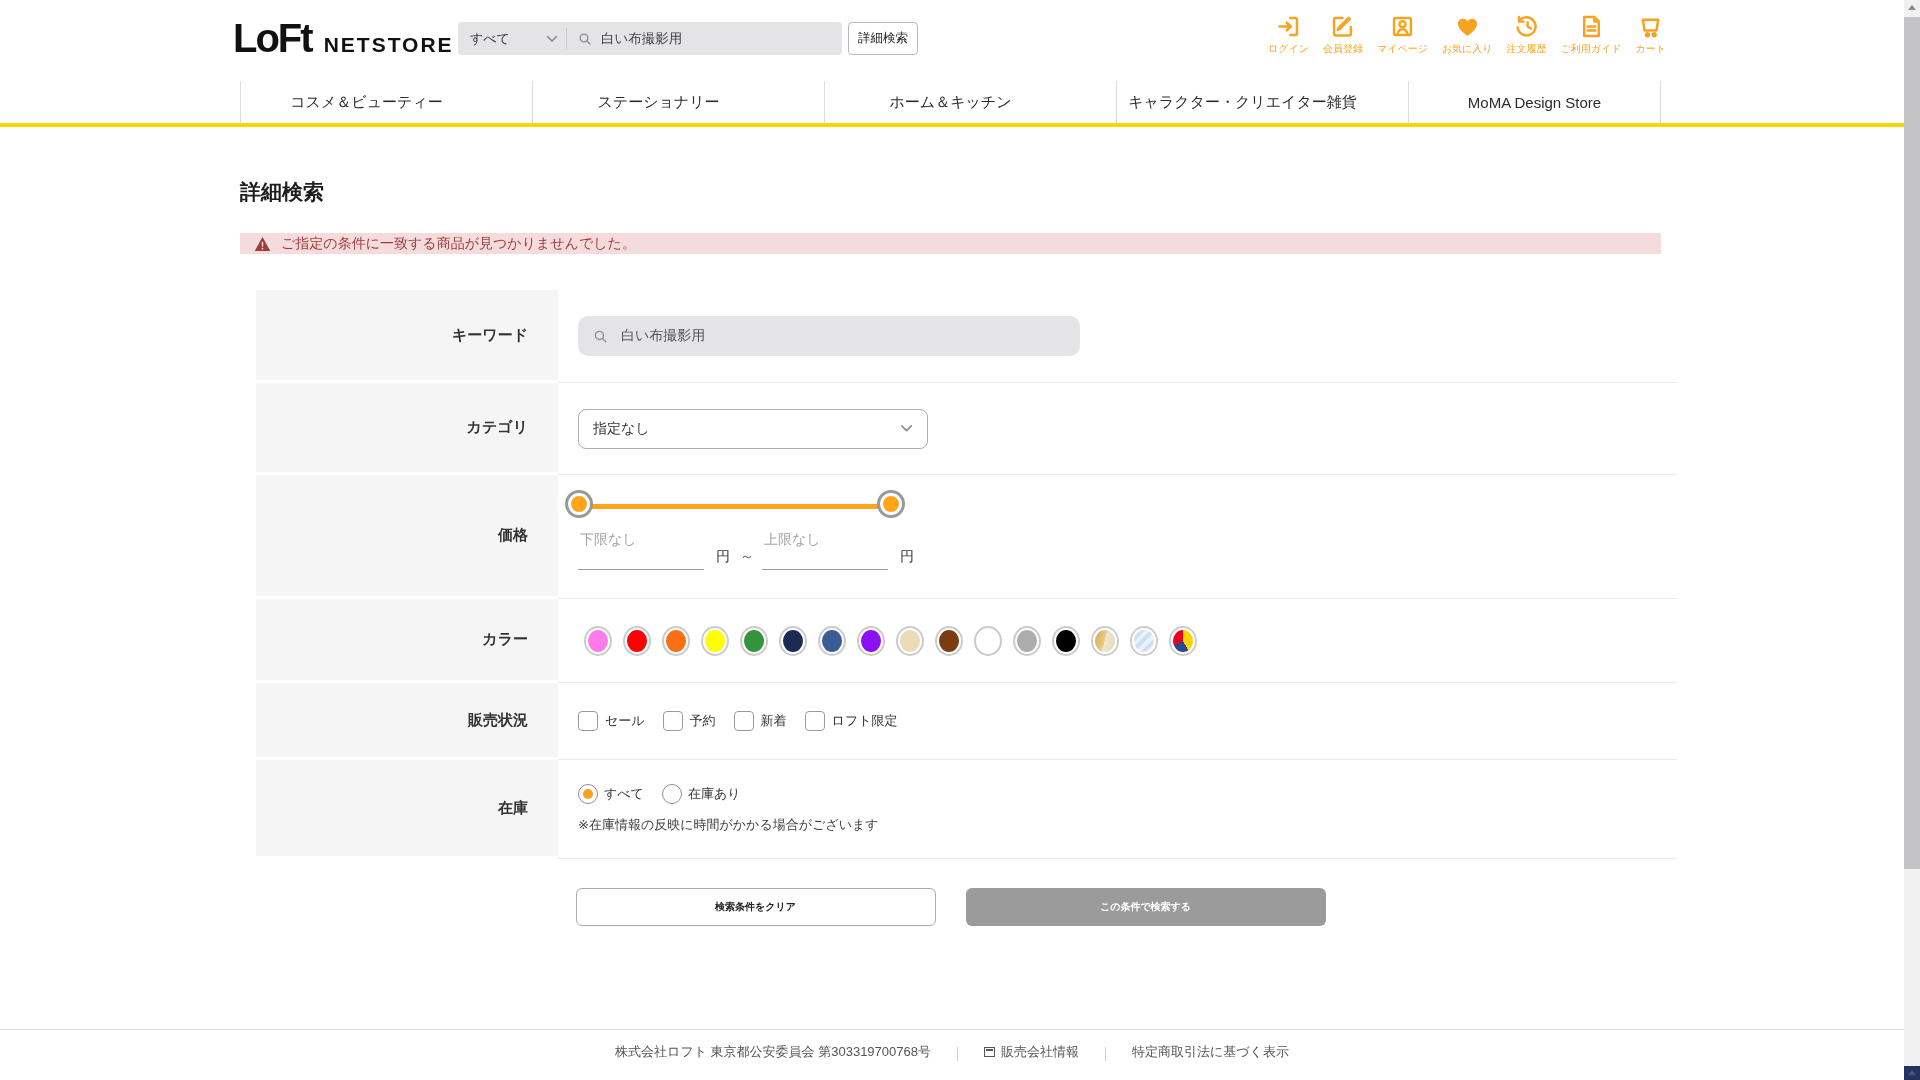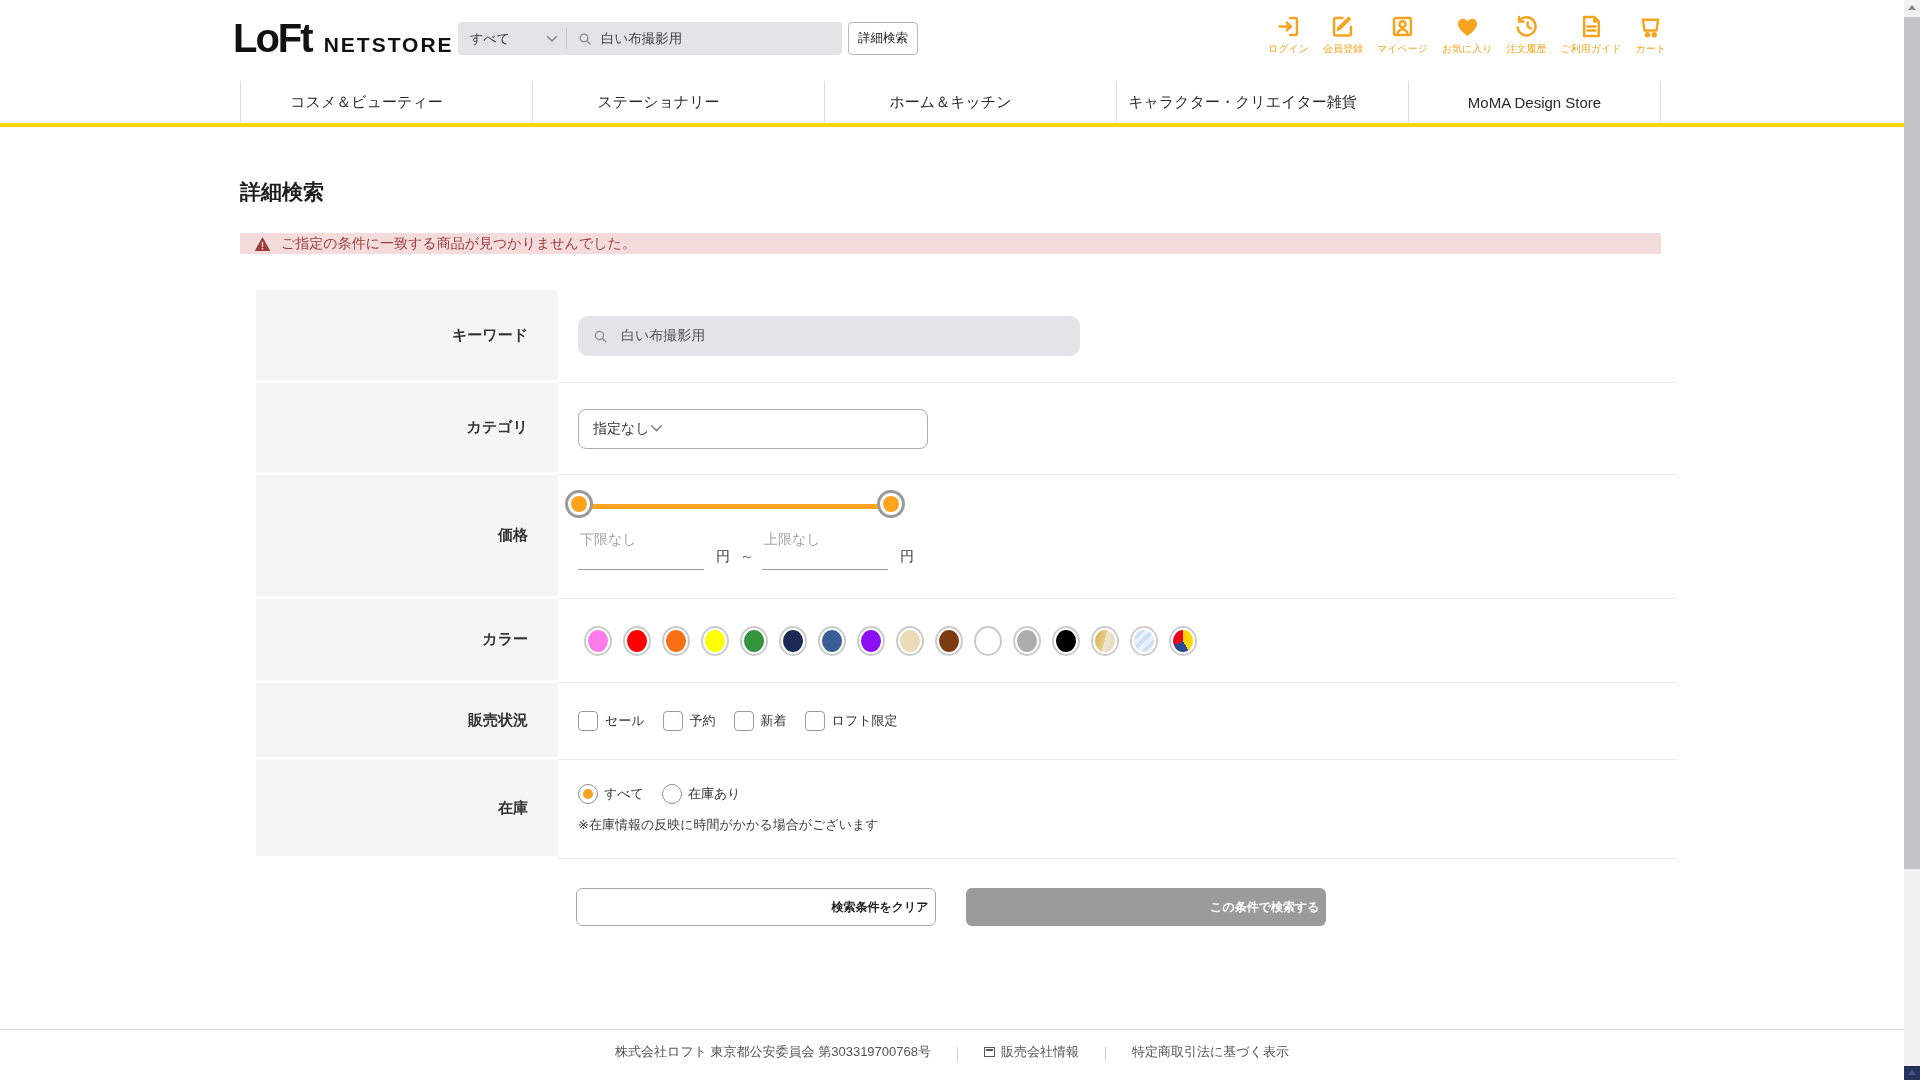--- a/index.html
+++ b/index.html
@@ -49,21 +49,21 @@
     padding-right:30px;box-sizing:border-box;font-size:15px;font-weight:bold;color:#333;}
   .row-content{flex:1;border-bottom:1px solid #EAEAEA;padding-left:20px;box-sizing:border-box;
     display:flex;align-items:center;position:relative;}
 
   .keyword-box{width:502px;height:40px;background:#E4E4E7;border-radius:10px;display:flex;align-items:center;
     padding:0 14px;box-sizing:border-box;cursor:text;}
   .keyword-box input{flex:1;margin-left:10px;border:none;background:transparent;outline:none;
     font-size:14px;color:#555;font-family:inherit;}
 
   .select-box{width:350px;height:40px;background:#fff;border:1px solid #ADADAD;border-radius:8px;
-    display:flex;align-items:center;justify-content:flex-start;padding:0 14px;box-sizing:border-box;
+    display:flex;align-items:center;justify-content:space-between;padding:0 14px;box-sizing:border-box;
     font-size:14px;color:#333;cursor:pointer;}
 
   .price-wrap{display:flex;flex-direction:column;justify-content:center;}
   .slider-track{position:relative;width:310px;height:5px;background:#FFA41C;border-radius:3px;margin-left:2px;}
   .slider-handle{position:absolute;top:-11px;width:16px;height:16px;border-radius:50%;background:#FFA41C;
     border:3px solid #fff;box-shadow:0 0 0 3px #9A9A9A;cursor:grab;}
   .slider-handle.min{left:-12px;}
   .slider-handle.max{right:-12px;}
   .price-inputs{display:flex;align-items:flex-end;margin-top:22px;font-size:14px;color:#333;}
   .price-inputs input{width:122px;border:none;border-bottom:1px solid #9A9A9A;outline:none;background:transparent;
@@ -87,21 +87,21 @@
   .stock-wrap{display:flex;flex-direction:column;justify-content:center;}
   .radio-row{display:flex;align-items:center;gap:18px;}
   .radio-item{display:flex;align-items:center;cursor:pointer;}
   .radio{width:20px;height:20px;border:1.5px solid #8F8F8F;border-radius:50%;background:#fff;box-sizing:border-box;
     display:flex;align-items:center;justify-content:center;}
   .radio.selected::after{content:"";width:10px;height:10px;border-radius:50%;background:#F6A41F;display:block;}
   .radio-item .opt-label{margin-left:6px;font-size:13px;color:#333;}
   .stock-note{margin-top:12px;font-size:13px;color:#3c3c3c;}
 
   .actions{position:absolute;top:888px;left:0;width:100%;display:flex;justify-content:center;gap:30px;}
-  .btn{height:38px;width:360px;border-radius:6px;font-size:12px;font-weight:bold;font-family:inherit;cursor:pointer;text-align:right;}
+  .btn{height:38px;width:360px;border-radius:6px;font-size:10px;font-weight:bold;font-family:inherit;cursor:pointer;}
   .btn-clear{background:#fff;border:1px solid #ABABAB;color:#222;}
   .btn-submit{background:#9B9B9B;border:none;color:#fff;}
 
   
   .footer-line{position:absolute;top:1029px;left:0;width:1904px;height:1px;background:#DBDBDB;}
   .footer{position:absolute;top:1043px;left:0;width:1904px;display:flex;justify-content:center;align-items:flex-end;
     font-size:13px;color:#555;}
   .footer .sep{width:1px;height:14px;background:#CFCFCF;margin:0 26px;}
   .footer-link{display:flex;align-items:center;cursor:pointer;}
   .store-icon{width:11px;height:10px;border:1.5px solid #555;box-sizing:border-box;margin-right:6px;position:relative;}

